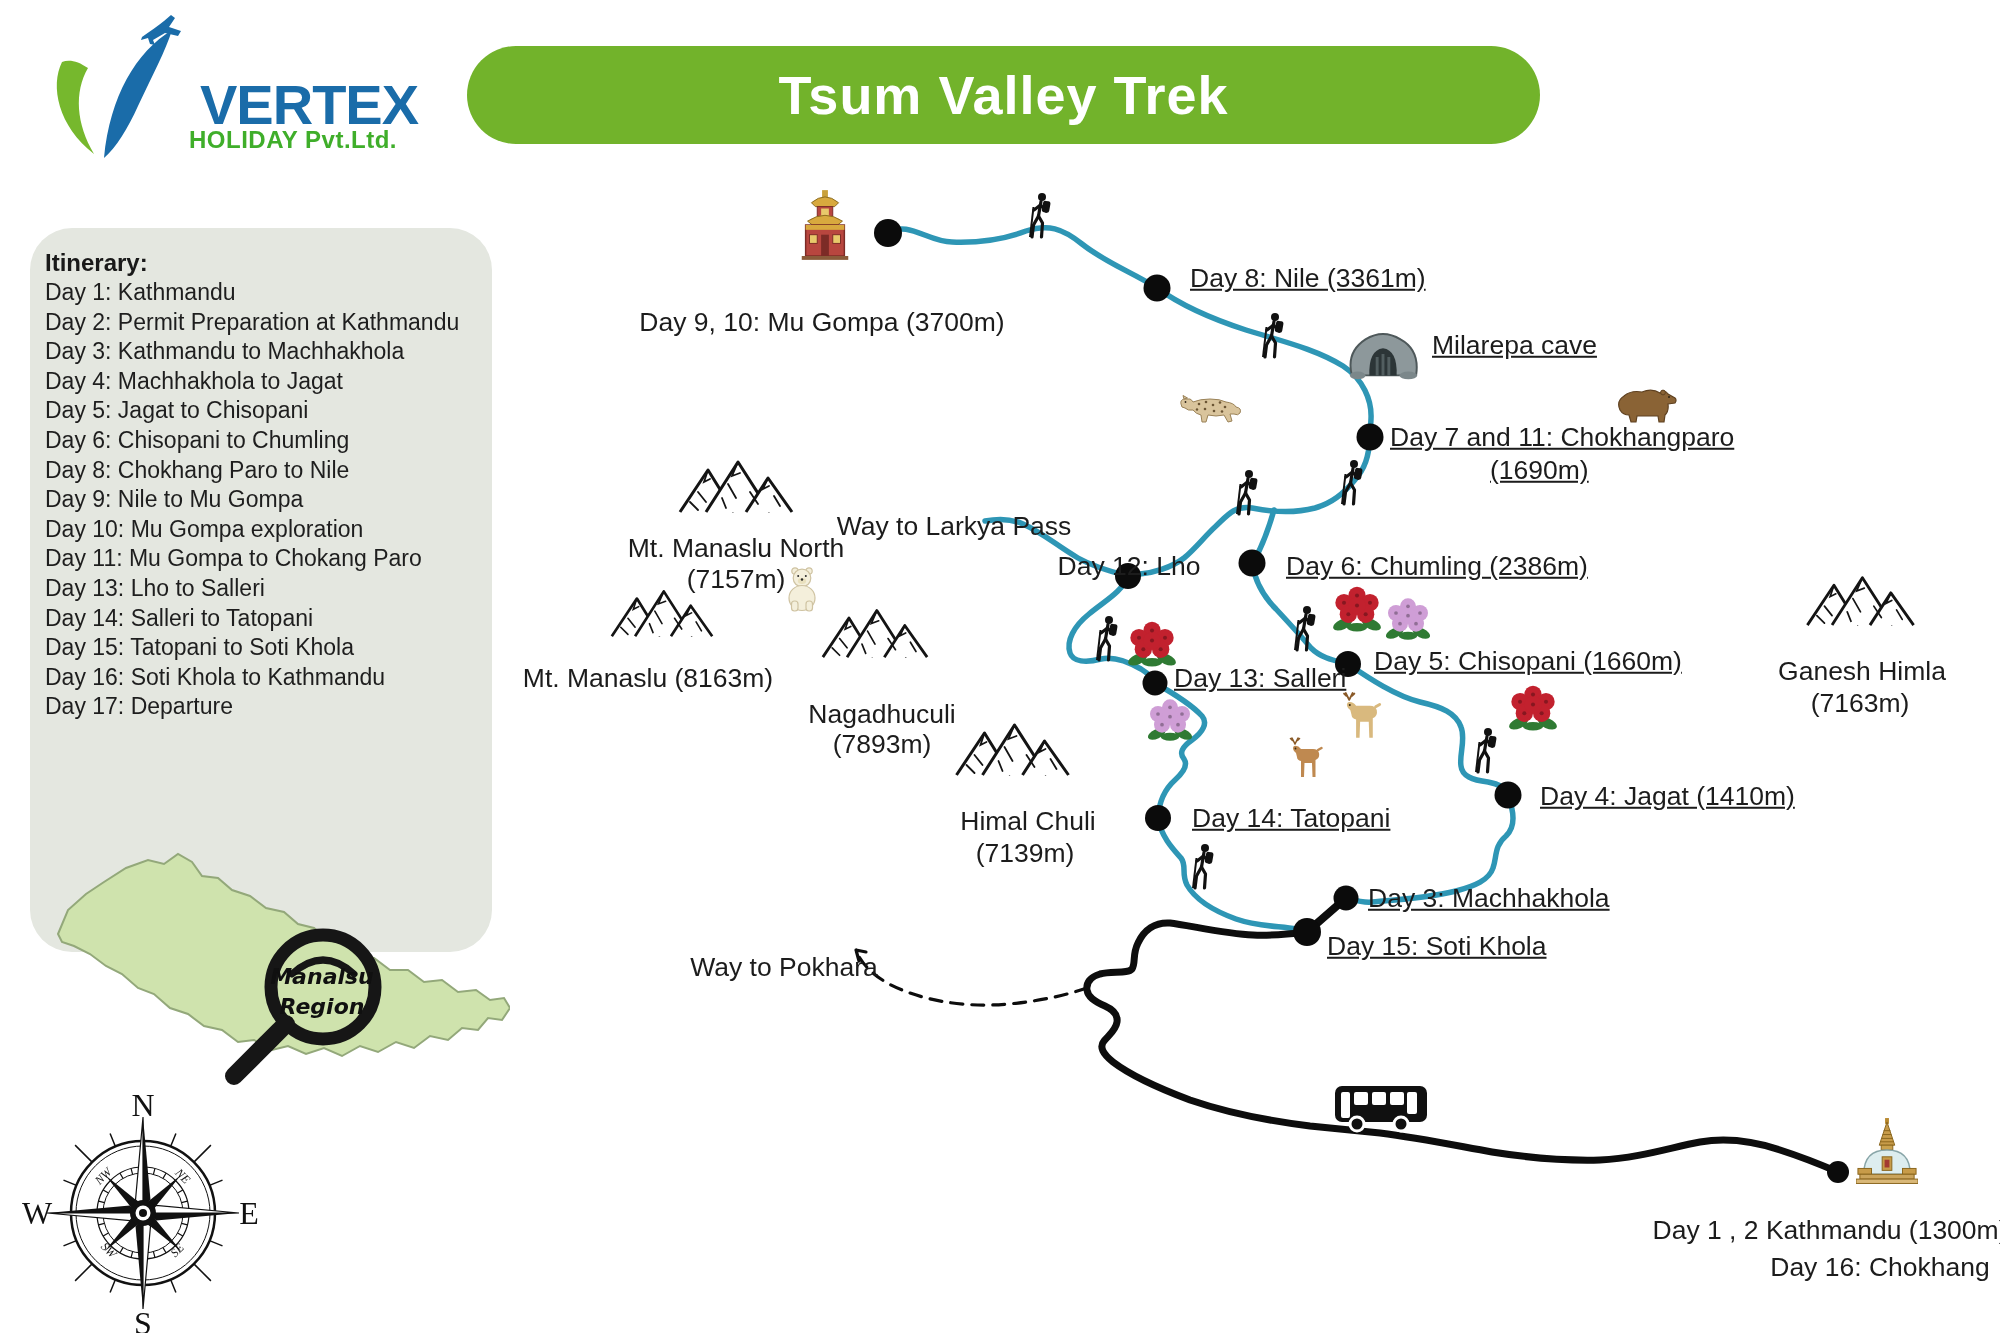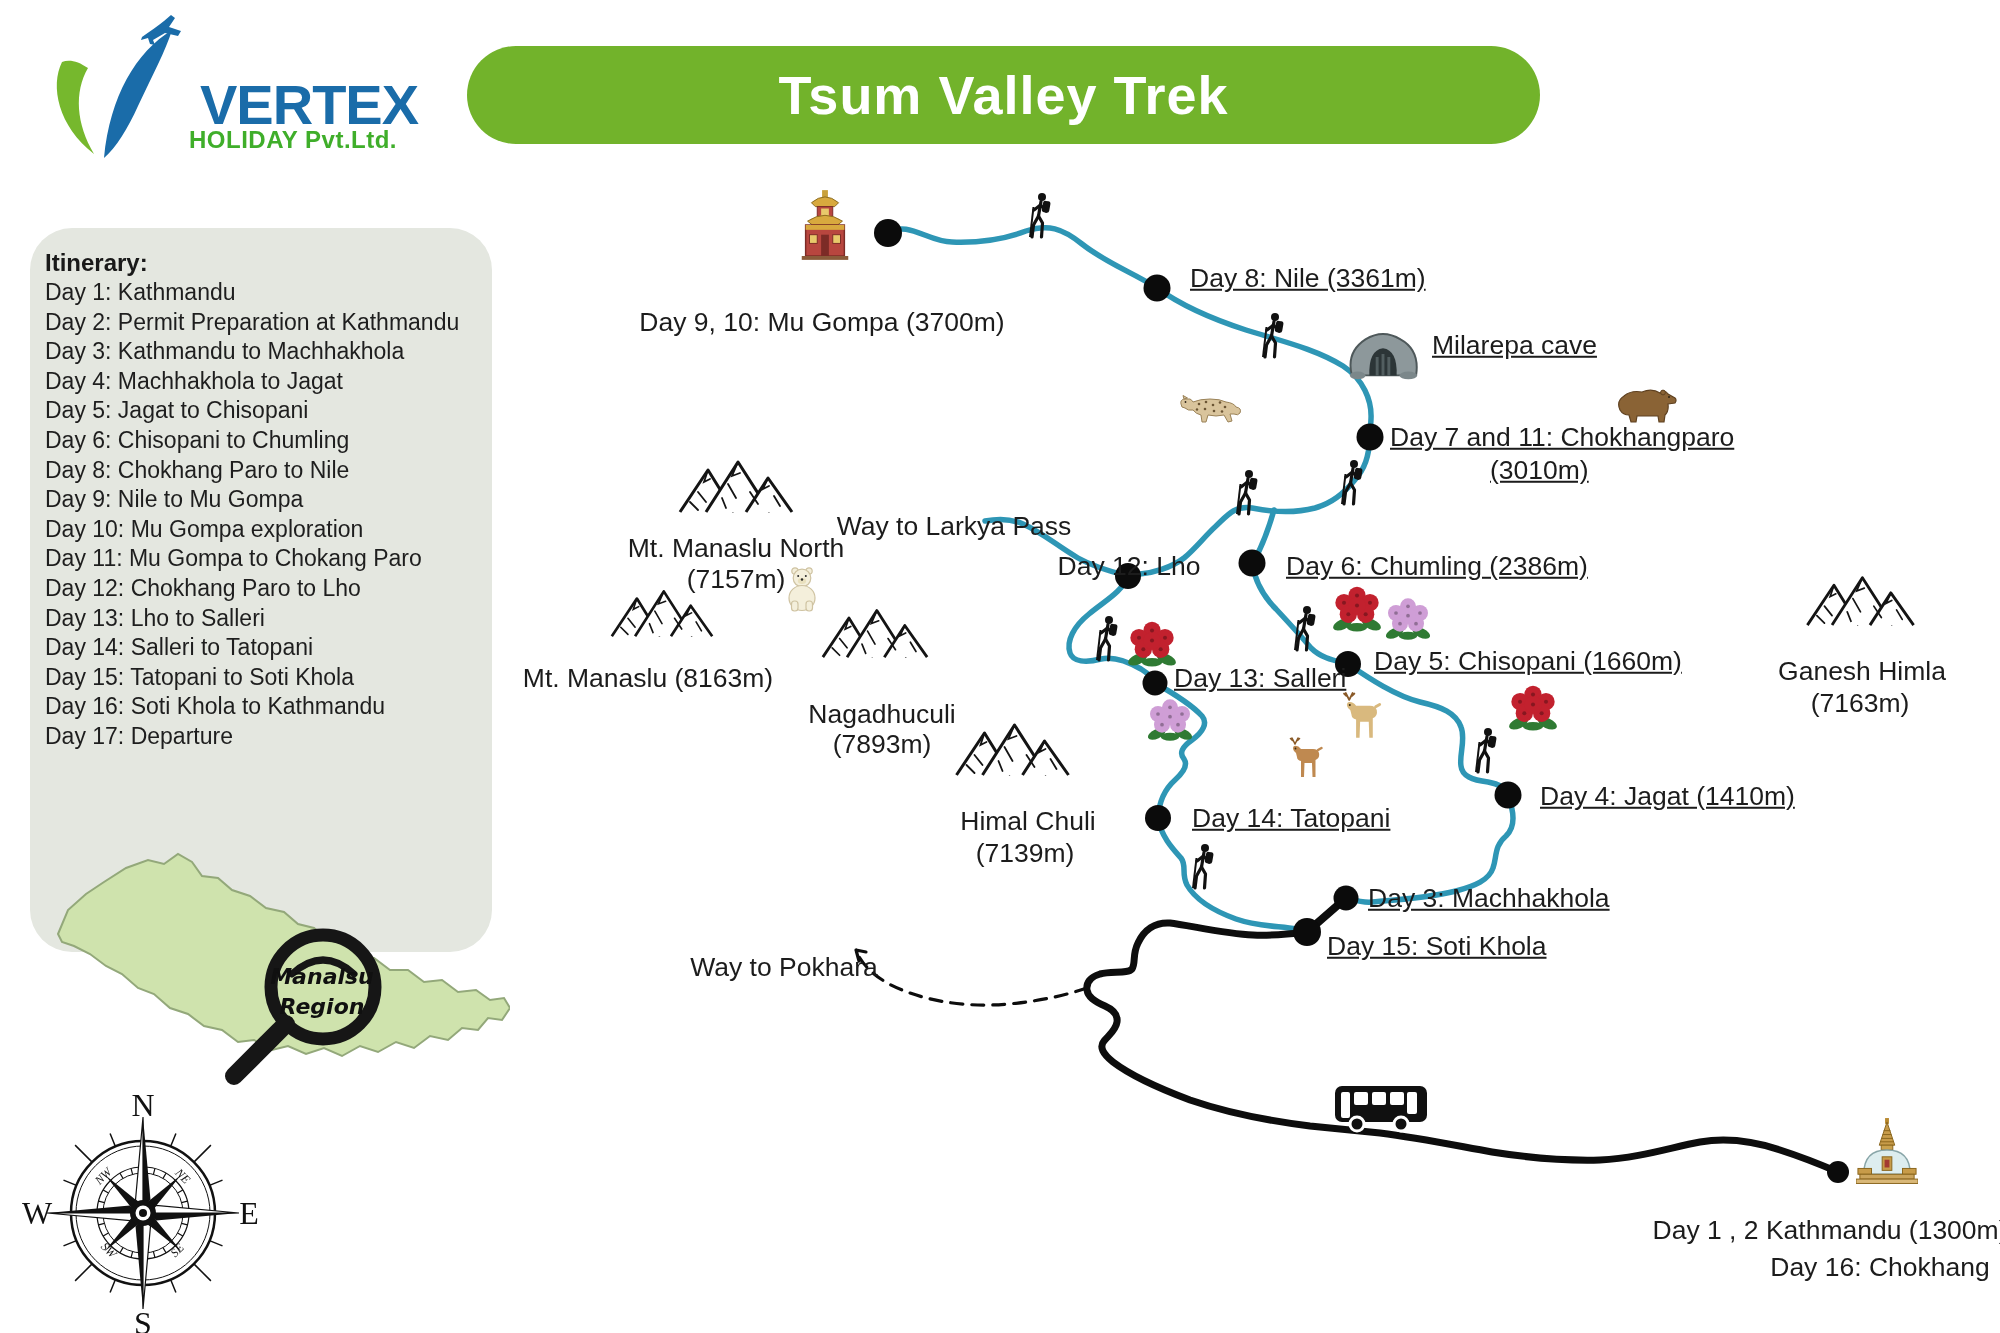--- a/index.html
+++ b/index.html
@@ -206,21 +206,20 @@
     <div class="ln">Day 1: Kathmandu</div>
     <div class="ln">Day 2: Permit Preparation at Kathmandu</div>
     <div class="ln">Day 3: Kathmandu to Machhakhola</div>
     <div class="ln">Day 4: Machhakhola to Jagat</div>
     <div class="ln">Day 5: Jagat to Chisopani</div>
     <div class="ln">Day 6: Chisopani to Chumling</div>
     <div class="ln">Day 8: Chokhang Paro to Nile</div>
     <div class="ln">Day 9: Nile to Mu Gompa</div>
     <div class="ln">Day 10: Mu Gompa exploration</div>
     <div class="ln">Day 11: Mu Gompa to Chokang Paro</div>
-    <div class="ln">Day 12: Chokhang Paro to Lho</div>
     <div class="ln">Day 13: Lho to Salleri</div>
     <div class="ln">Day 14: Salleri to Tatopani</div>
     <div class="ln">Day 15: Tatopani to Soti Khola</div>
     <div class="ln">Day 16: Soti Khola to Kathmandu</div>
     <div class="ln">Day 17: Departure</div>
   </div>
 
   <svg class="icon" style="left:0;top:0;width:2000px;height:1333px" viewBox="0 0 2000 1333">
     <g fill="none" stroke="#2e96b5" stroke-width="5.5" stroke-linecap="round">
       <path d="M888 233 C908 220 928 242 952 242 C978 243 1002 240 1026 231 C1048 224 1062 228 1082 244 C1106 263 1132 272 1157 288 C1182 306 1212 319 1246 330 C1281 341 1316 349 1343 366 C1363 379 1372 400 1371 419 L1370 437"></path>
@@ -339,21 +338,21 @@
       <use href="#sym-mountain"></use>
     </svg>
   <svg class="icon" style="left:1798px;top:572px;width:125px;height:55px">
       <use href="#sym-mountain"></use>
     </svg>
 
   <div class="lb c" style="left:822px;top:296px">Day 9, 10: Mu Gompa (3700m)</div>
   <div class="lb l" style="left:1190px;top:278px">Day 8: Nile (3361m)</div>
   <div class="lb l" style="left:1432px;top:345px">Milarepa cave</div>
   <div class="lb l" style="left:1390px;top:437px">Day 7 and 11: Chokhangparo</div>
-  <div class="lb l" style="left:1490px;top:470px">(3010m)</div>
+  <div class="lb l" style="left:1490px;top:470px">(1690m)</div>
   <div class="lb c" style="left:954px;top:500px">Way to Larkya Pass</div>
   <div class="lb c" style="left:1129px;top:540px">Day 12: Lho</div>
   <div class="lb l" style="left:1286px;top:566px">Day 6: Chumling (2386m)</div>
   <div class="lb l" style="left:1374px;top:661px">Day 5: Chisopani (1660m)</div>
   <div class="lb l" style="left:1174px;top:678px">Day 13: Salleri</div>
   <div class="lb l" style="left:1540px;top:796px">Day 4: Jagat (1410m)</div>
   <div class="lb l" style="left:1192px;top:818px">Day 14: Tatopani</div>
   <div class="lb l" style="left:1368px;top:898px">Day 3: Machhakhola</div>
   <div class="lb l" style="left:1327px;top:946px">Day 15: Soti Khola</div>
   <div class="lb c" style="left:784px;top:941px">Way to Pokhara</div>

